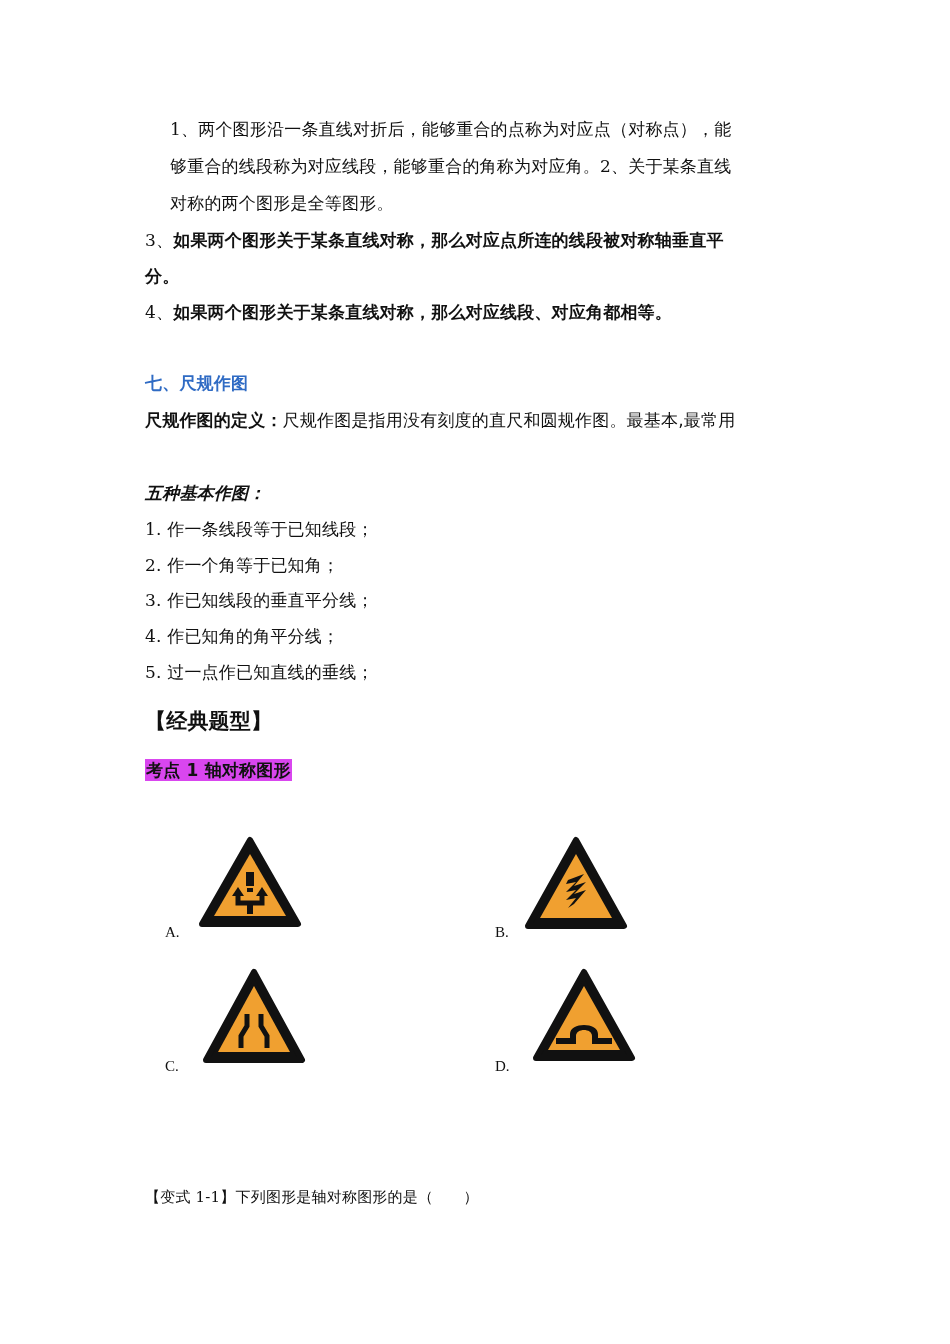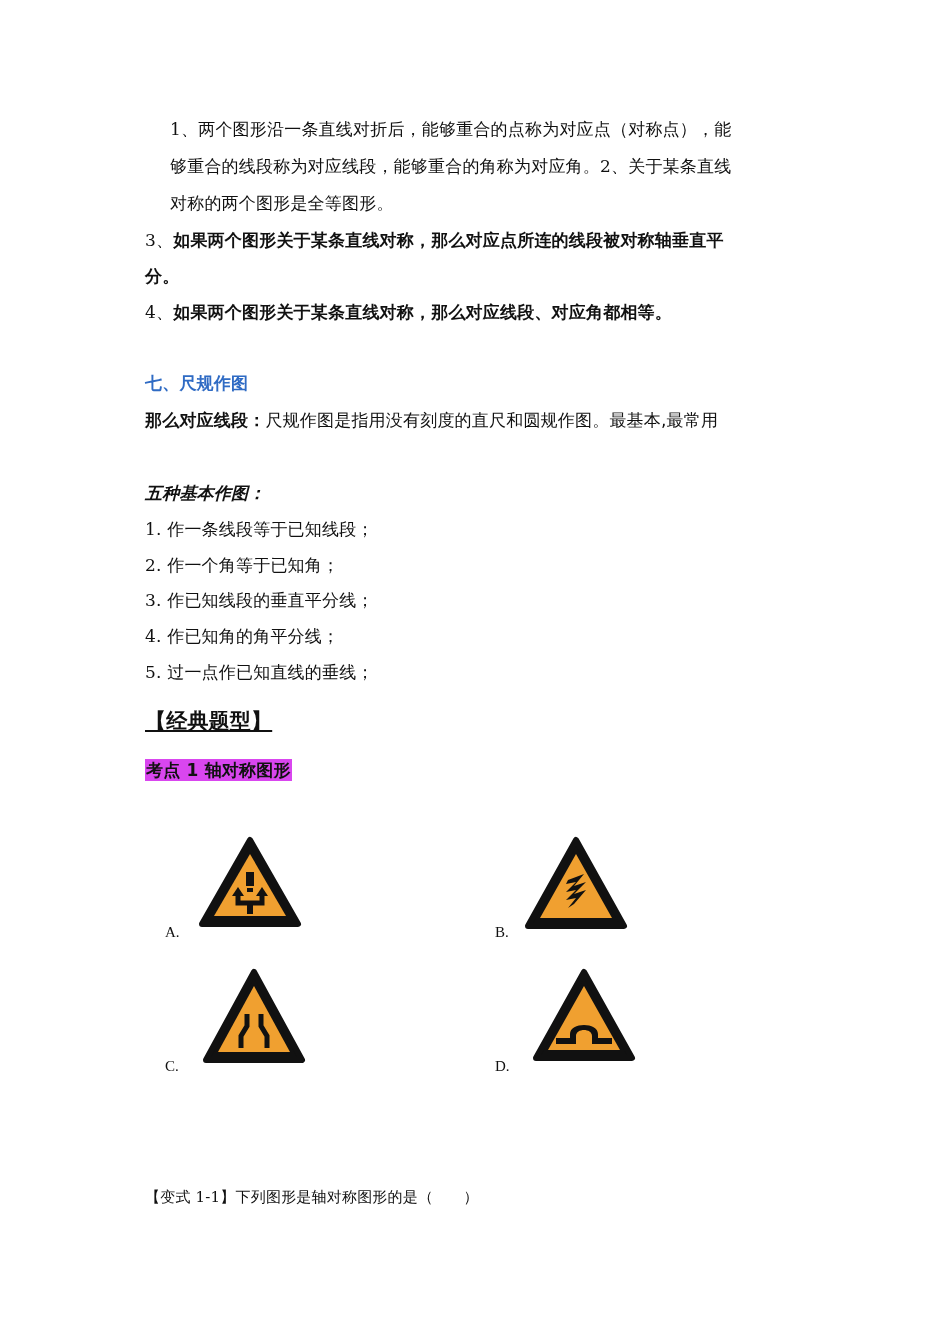--- a/index.html
+++ b/index.html
@@ -76,32 +76,32 @@
   </div>
   <div class="line bold" style="left:145px; top:265px;">分。</div>
 
   <div class="line" style="left:145px; top:301px;">
     <span>4、</span><span class="bold">如果两个图形关于某条直线对称，那么对应线段、对应角都相等。</span>
   </div>
 
   <div class="line heading-blue" style="left:145px; top:373px;">七、尺规作图</div>
 
   <div class="line sans" style="left:145px; top:409px;">
-    <span class="bold">那么对应线段：</span><span>尺规作图是指用没有刻度的直尺和圆规作图。最基本,最常用</span>
+    <span class="bold">尺规作图的定义：</span><span>尺规作图是指用没有刻度的直尺和圆规作图。最基本,最常用</span>
   </div>
 
   <div class="line bold" style="left:145px; top:482px;font-style:italic;">五种基本作图：</div>
 
   <div class="line" style="left:145px; top:518px;">1. 作一条线段等于已知线段；</div>
   <div class="line" style="left:145px; top:554px;">2. 作一个角等于已知角；</div>
   <div class="line" style="left:145px; top:589px;">3. 作已知线段的垂直平分线；</div>
   <div class="line" style="left:145px; top:625px;">4. 作已知角的角平分线；</div>
   <div class="line" style="left:145px; top:661px;">5. 过一点作已知直线的垂线；</div>
 
-  <div class="line section-title" style="left:145px; top:707px;text-decoration:underline;">【经典题型】</div>
+  <div class="line section-title" style="left:145px; top:707px;">【经典题型】</div>
 
   <div class="line" style="left:145px; top:759px;">
     <span class="highlight">考点 1  轴对称图形</span>
   </div>
 
 
   <div class="option-label" style="left:165px; top:923px;">A.</div>
   <div class="sign" style="left:198px; top:836px;">
     <svg width="104" height="92" viewBox="0 0 104 92">
       <polygon points="52,4 100,88 4,88" fill="#111" stroke="#111" stroke-width="6" stroke-linejoin="round"></polygon>

